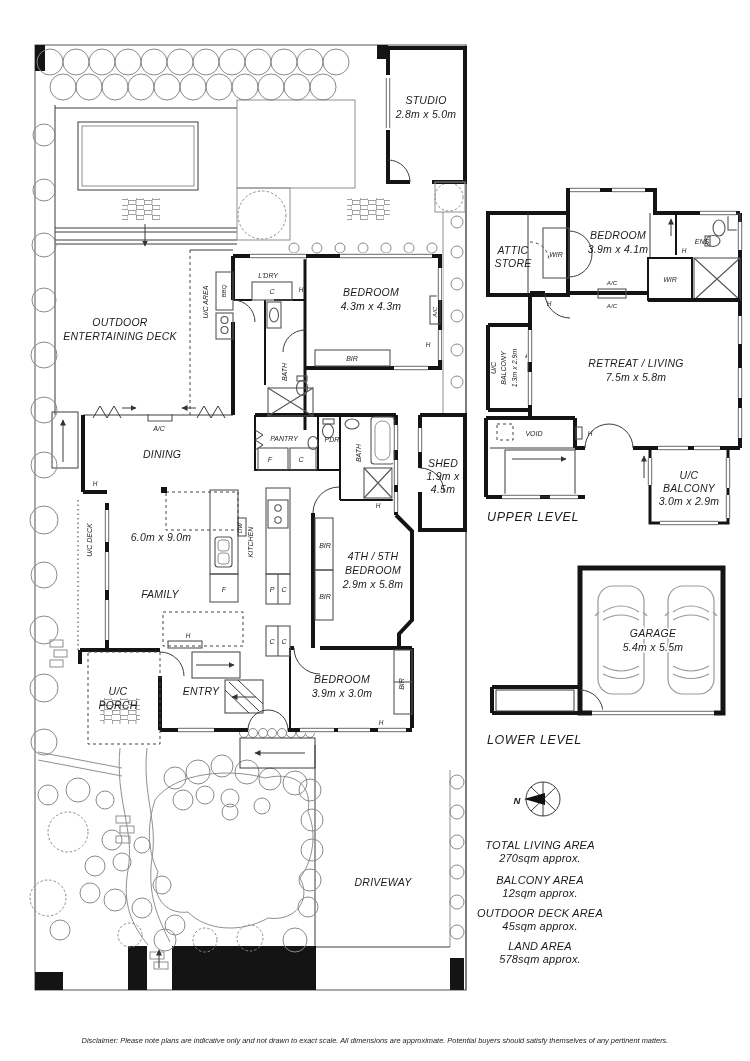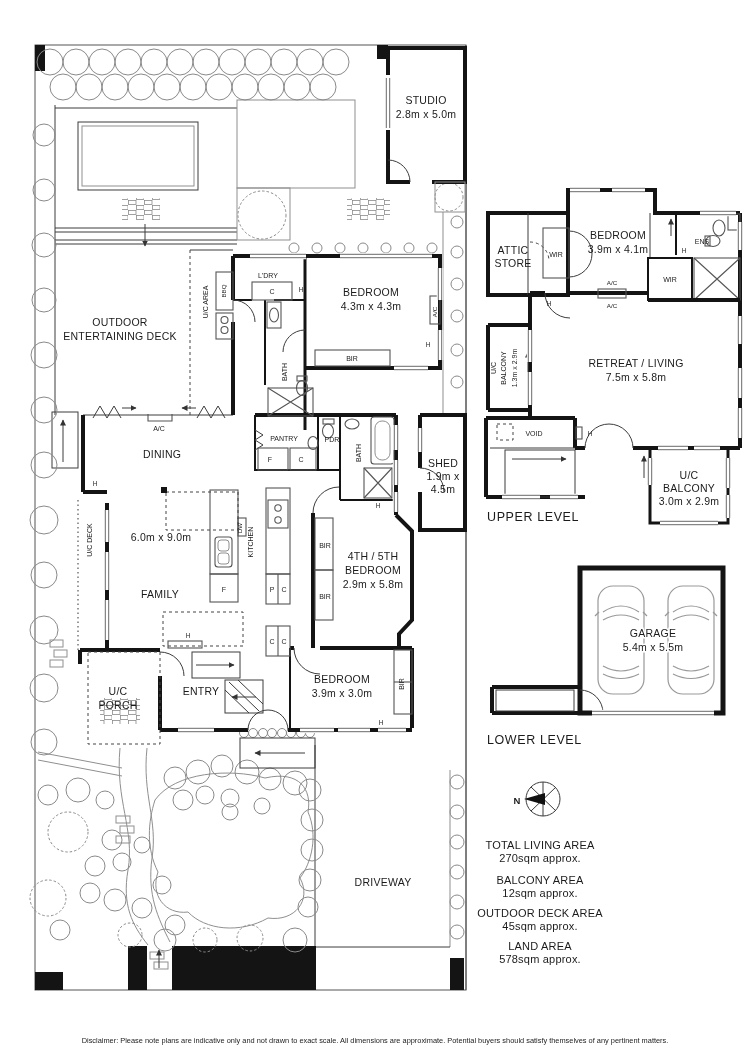--- a/index.html
+++ b/index.html
@@ -1,17 +1,17 @@
 <!DOCTYPE html>
 <html><head>
 <meta charset="utf-8">
 <style>
   html,body{margin:0;padding:0;background:#fff;}
   .page{position:relative;width:750px;height:1061px;background:#fff;overflow:hidden;
-        font-family:"Liberation Sans",sans-serif;}
+        font-family:"Liberation Sans",sans-serif;font-style:italic;}
   svg{position:absolute;left:0;top:0;}
   text{font-family:"Liberation Sans",sans-serif;fill:#1b1b1b;}
   .rm{font-size:10.5px;letter-spacing:.25px;}
   .sm{font-size:7px;}
   .x6{font-size:6.2px;}
   .h6{font-size:6.4px;}
   .ttl{font-size:12.5px;letter-spacing:.6px;}
   .sum{font-size:11px;letter-spacing:.2px;}
   .dsc{font-size:7.4px;fill:#222;}
   .n{font-size:9.5px;font-weight:bold;}

